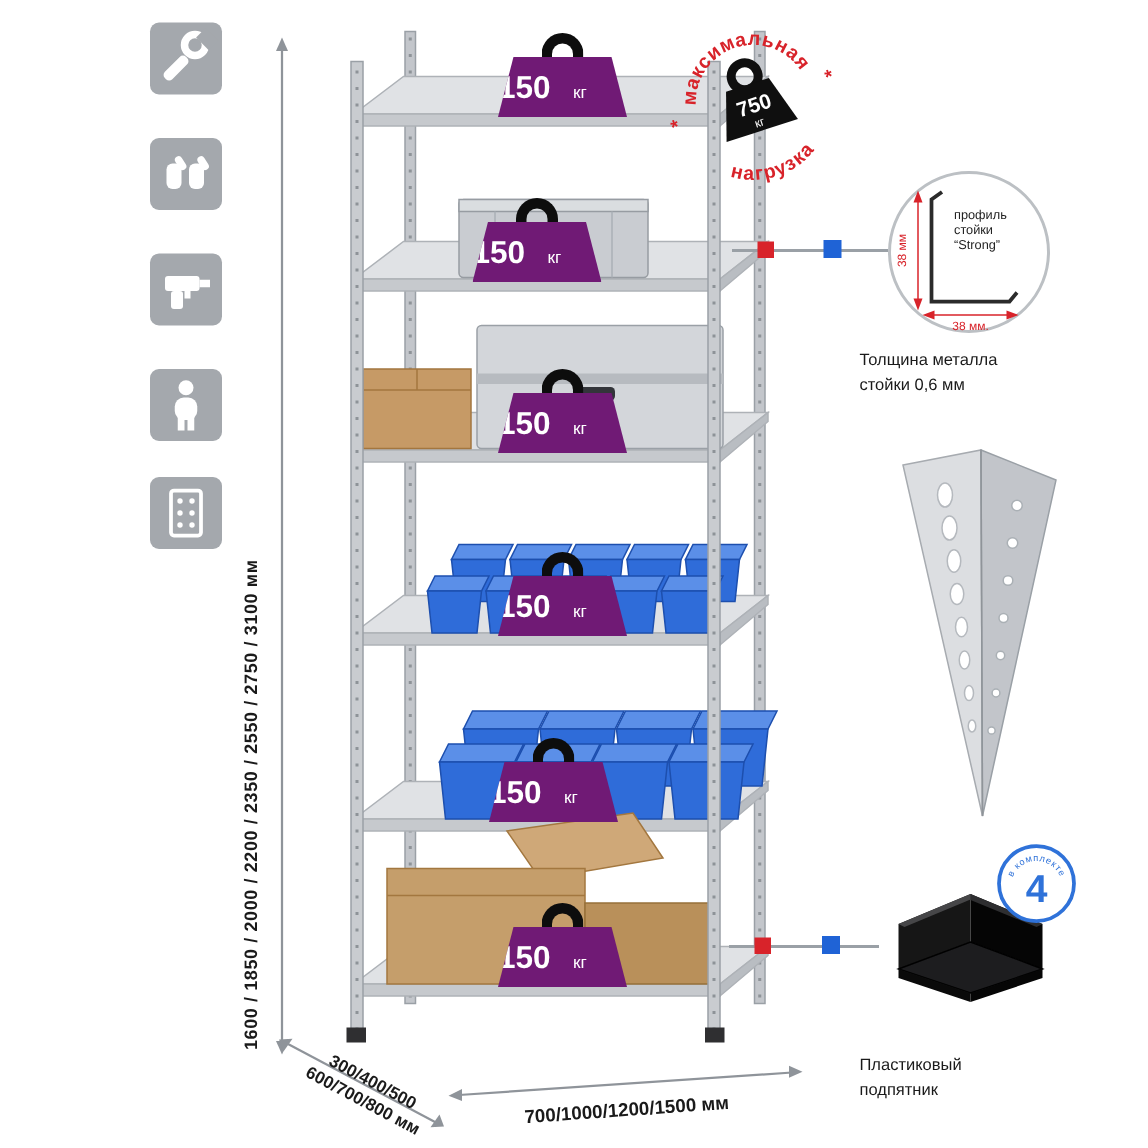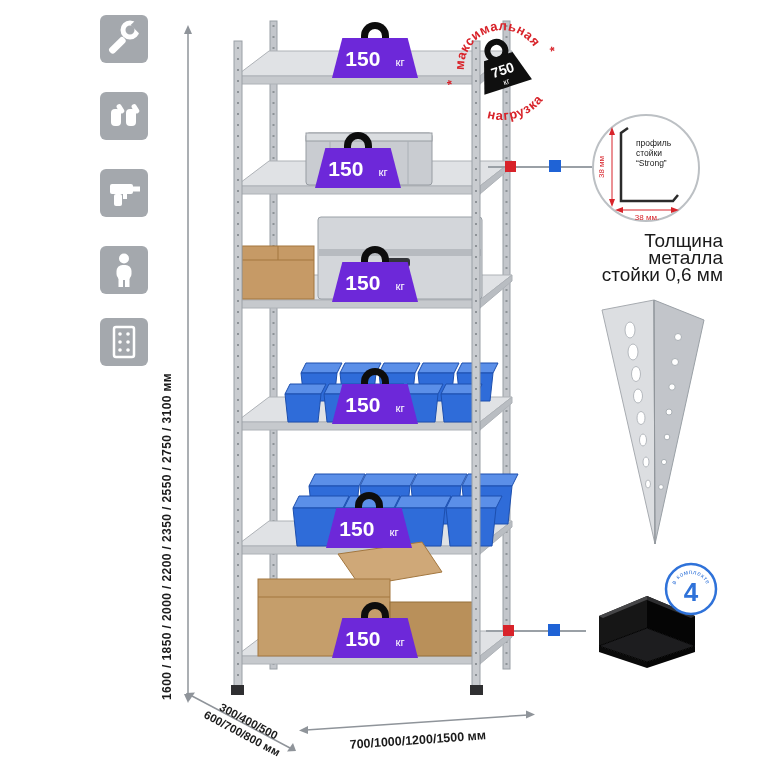--- a/index.html
+++ b/index.html
@@ -5,32 +5,32 @@
   html,body{margin:0;padding:0;background:#fff;}
   body{font-family:"Liberation Sans","DejaVu Sans",sans-serif;}
   .canvas{position:relative;width:765px;height:765px;background:#fff;overflow:hidden;}
   .abs{position:absolute;}
   
   .ic{position:absolute;left:100px;width:48px;height:48px;background:#a4a8ad;border-radius:6px;}
   
   .weight{position:absolute;width:86px;height:58px;z-index:5;}
   .weight .handle{position:absolute;left:50%;top:2px;margin-left:-14px;width:28px;height:18px;
      border:7px solid #0d0d0d;border-bottom:0;border-radius:14px 14px 0 0;box-sizing:border-box;}
-  .weight .body{position:absolute;left:0;top:18px;width:86px;height:40px;background:#6d28d9;
-     clip-path:polygon(12% 0,88% 0,100% 100%,0 100%);color:#fff;display:flex;align-items:center;justify-content:center;gap:15px;}
+  .weight .body{position:absolute;left:0;top:18px;width:86px;height:40px;background:#701a75;
+     clip-path:polygon(12% 0,88% 0,100% 100%,0 100%);color:#fff;display:flex;align-items:center;gap:15px;}
   .weight .body b{font-size:21px;font-weight:bold;line-height:1;}
   .weight .body i{font-style:normal;font-size:11.5px;margin-top:7px;}
   
   .vlabel{position:absolute;left:160px;top:200px;height:500px;writing-mode:vertical-rl;transform:rotate(180deg);
      font-size:12px;font-weight:bold;color:#1a1a1a;letter-spacing:.4px;}
   .hline{position:absolute;height:2px;background:#9aa0a6;z-index:4;}
   .sq{position:absolute;width:11px;height:11px;z-index:5;}
   .sq.red{background:#d8232a;}
   .sq.blue{background:#1f63d6;width:12px;height:12px;}
-  .caption{position:absolute;width:150px;text-align:right;font-size:19px;line-height:17px;color:#1a1a1a;}
+  .caption{position:absolute;width:150px;text-align:left;font-size:11px;line-height:17px;color:#1a1a1a;}
   .caption span{display:block;}
   .stamp{position:absolute;left:436px;top:2px;width:132px;height:132px;transform:rotate(-18deg);z-index:6;}
   text{font-family:"Liberation Sans","DejaVu Sans",sans-serif;}
 </style>
 </head>
 <body>
 
 <div class="canvas">
 
   <div class="ic" style="top:15px">
@@ -311,20 +311,24 @@
   <svg class="abs" style="left:662px;top:560px" width="58" height="58" viewBox="0 0 58 58">
     <defs>
         <path id="bArc" d="M 12,31 A 17,17 0 0 1 46,31"></path>
       </defs>
     <circle cx="29" cy="29" r="25" fill="#fff" stroke="#2f72d9" stroke-width="2.5"></circle>
     <text font-size="6.2" fill="#2f72d9" letter-spacing="0.5">
       <textPath href="#bArc" startOffset="50%" text-anchor="middle">в комплекте</textPath>
     </text>
     <text x="29" y="41" font-size="26" font-weight="bold" fill="#2f72d9" text-anchor="middle">4</text>
   </svg>
+  <div class="caption" style="left:573px;top:702px">
+    <span>Пластиковый</span>
+    <span>подпятник</span>
+  </div>
 
   <svg class="abs" style="left:298px;top:702px" width="240" height="55" viewBox="0 0 240 55">
     <line x1="8" y1="28" x2="230" y2="13" stroke="#8f949a" stroke-width="1.5"></line>
     <polygon points="1,28.5 10,24 10,32" fill="#8f949a"></polygon>
     <polygon points="237,12.5 228,8.5 228,16.5" fill="#8f949a"></polygon>
     <text x="120" y="42" font-size="12.5" font-weight="bold" fill="#1a1a1a" text-anchor="middle" transform="rotate(-4 120 40)">700/1000/1200/1500 мм</text>
   </svg>
 
   <svg class="abs" style="left:178px;top:688px" width="135" height="77" viewBox="0 0 135 77">
     <line x1="14" y1="8" x2="112" y2="60" stroke="#8f949a" stroke-width="1.5"></line>

